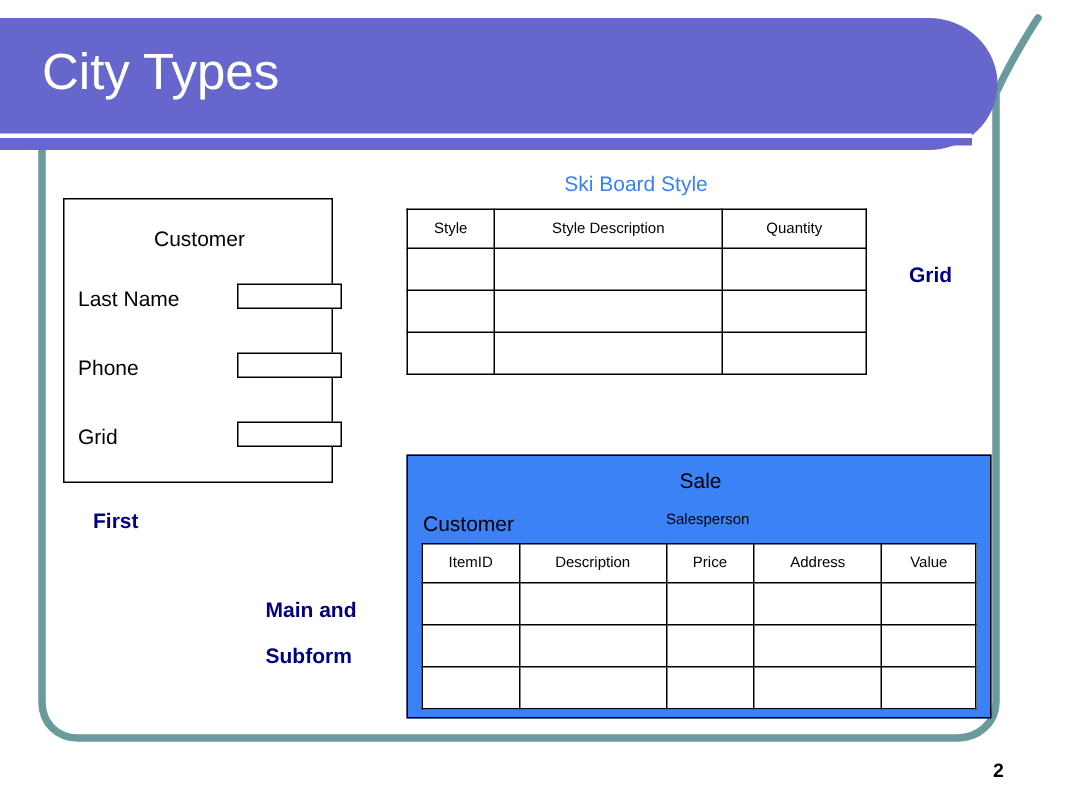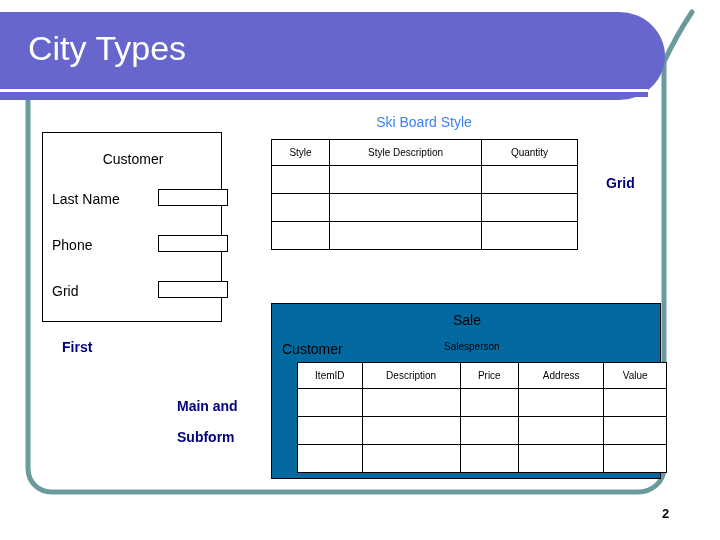--- a/index.html
+++ b/index.html
@@ -161,21 +161,21 @@
   #ski-grid td { height: 27px; }
 
   
   .sale-box {
     position: absolute;
     left: 271px;
     top: 303px;
     width: 390px;
     height: 176px;
     border: 1.2px solid #000;
-    background: #0369a1;
+    background: #3b82f6;
     box-sizing: border-box;
   }
   .sale-title {
     position: absolute;
     left: 0;
     top: 8px;
     width: 390px;
     text-align: center;
     font-size: 14px;
     color: #000;
@@ -193,21 +193,20 @@
     left: 172px;
     top: 37px;
     font-size: 10px;
     color: #000;
     white-space: nowrap;
   }
   #sale-subgrid {
     left: 9px;
     top: 58px;
     width: 370px;
-    margin-left: 16px;
   }
   #sale-subgrid th { height: 25px; }
   #sale-subgrid td { height: 27px; }
 
   
   .page-number {
     position: absolute;
     left: 662px;
     top: 506px;
     font-size: 13px;

